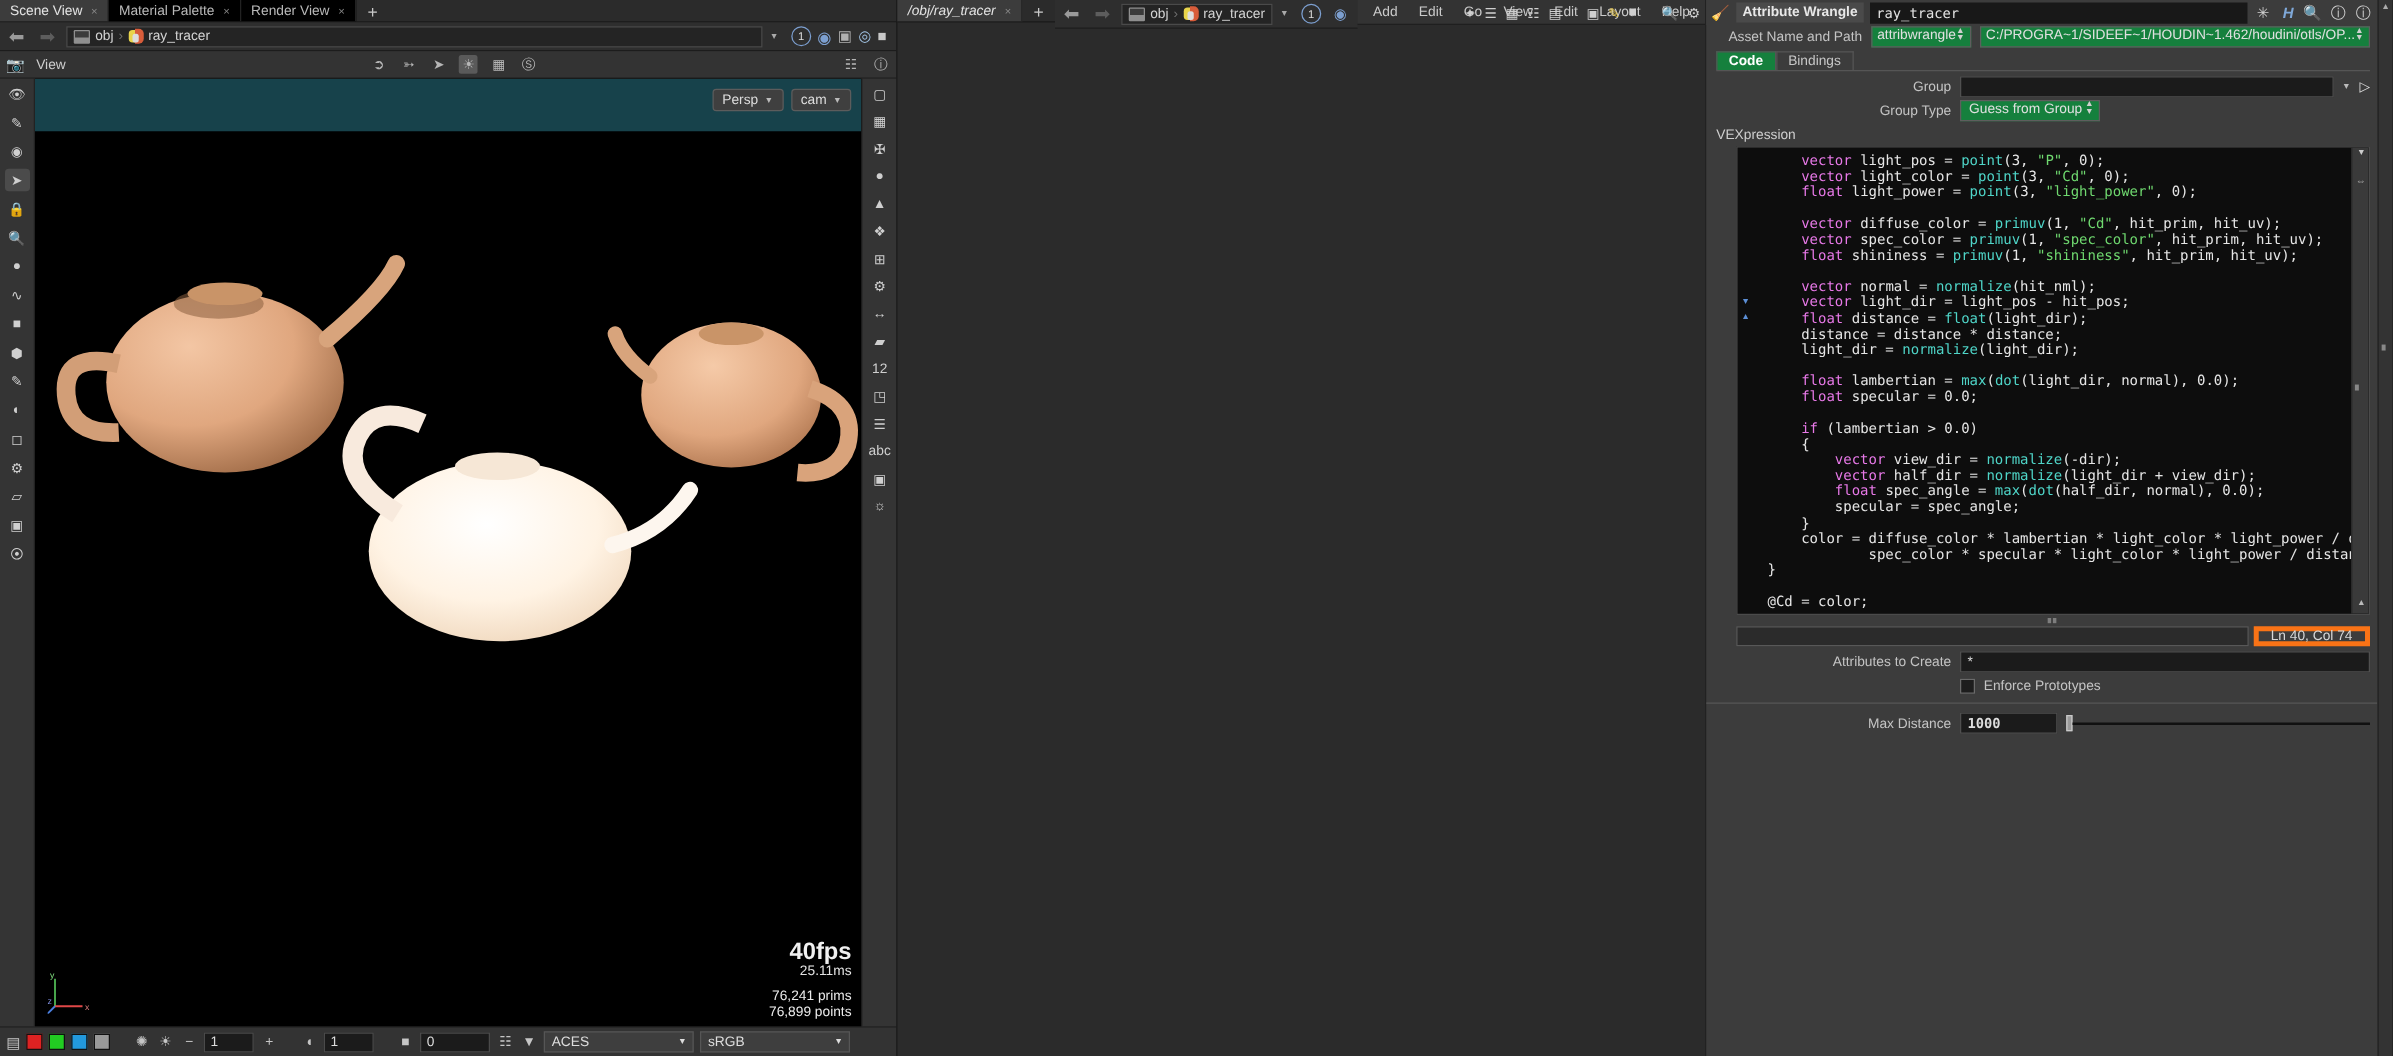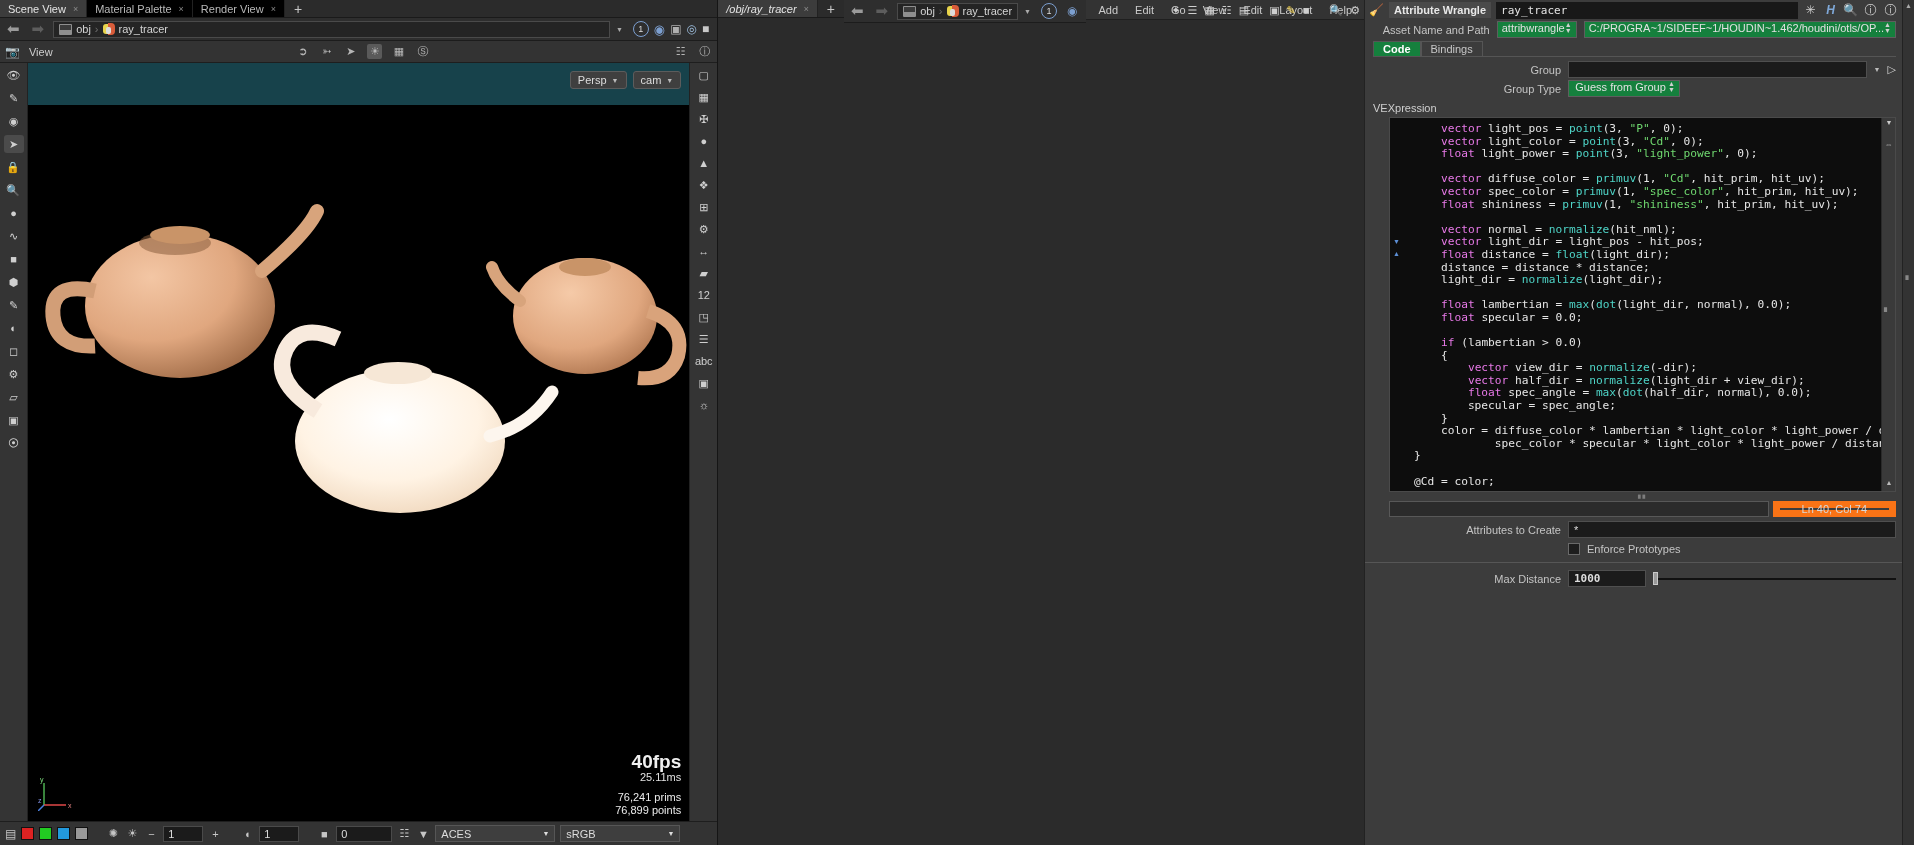--- a/index.html
+++ b/index.html
@@ -127,22 +127,22 @@
   .codewrap { margin:2px 6px 0 24px; background:#0d0d0d; border:1px solid #4a4a4a; position:relative;
               height:375px; overflow:hidden; display:flex;}
   pre.code { flex:1; color:#e6e6e6; font-family:"DejaVu Sans Mono", monospace; font-size:11.2px;
              line-height:12.6px; padding:5px 0 0 24px; white-space:pre; overflow:hidden; }
   .kw{color:#e879e8;} .fn{color:#4fd5c8;} .str{color:#6fd86f;}
   .codescroll { width:14px; background:#3a3a3a; border-left:1px solid #2a2a2a; position:relative;}
   .gutter-mark{position:absolute;left:3px;font-size:7px;color:#5c8fd6;}
 
   .statusline { height:18px; display:flex; align-items:center; gap:4px; margin:2px 6px 0 24px; }
   .statusline .box1{flex:1;height:16px;background:#2b2b2b;border:1px solid #585858;}
-  .statusline .box2{height:16px;background:#3c3c3c;border:7px solid #f97316;color:#d8d8d8;font-size:11px;
-                    display:flex;align-items:center;padding:0 22px;}
+  .statusline .box2{height:16px;background:#3c3c3c;border:4px solid #f97316;color:#d8d8d8;font-size:11px;
+                    display:flex;align-items:center;padding:0 10px;}
   .chk { width:12px;height:12px;background:#1d1d1d;border:1px solid #6a6a6a; }
   .sliderrow{display:flex;align-items:center;gap:0;flex:1;}
   .slidertrack{flex:1;height:2px;background:#111;position:relative;}
   .sliderhandle{width:5px;height:13px;background:#9a9a9a;border:1px solid #c9c9c9;}
 
   .scrollcol { width:12px; background:#333; border-left:1px solid #222; }
 </style>
 </head>
 <body>
 

